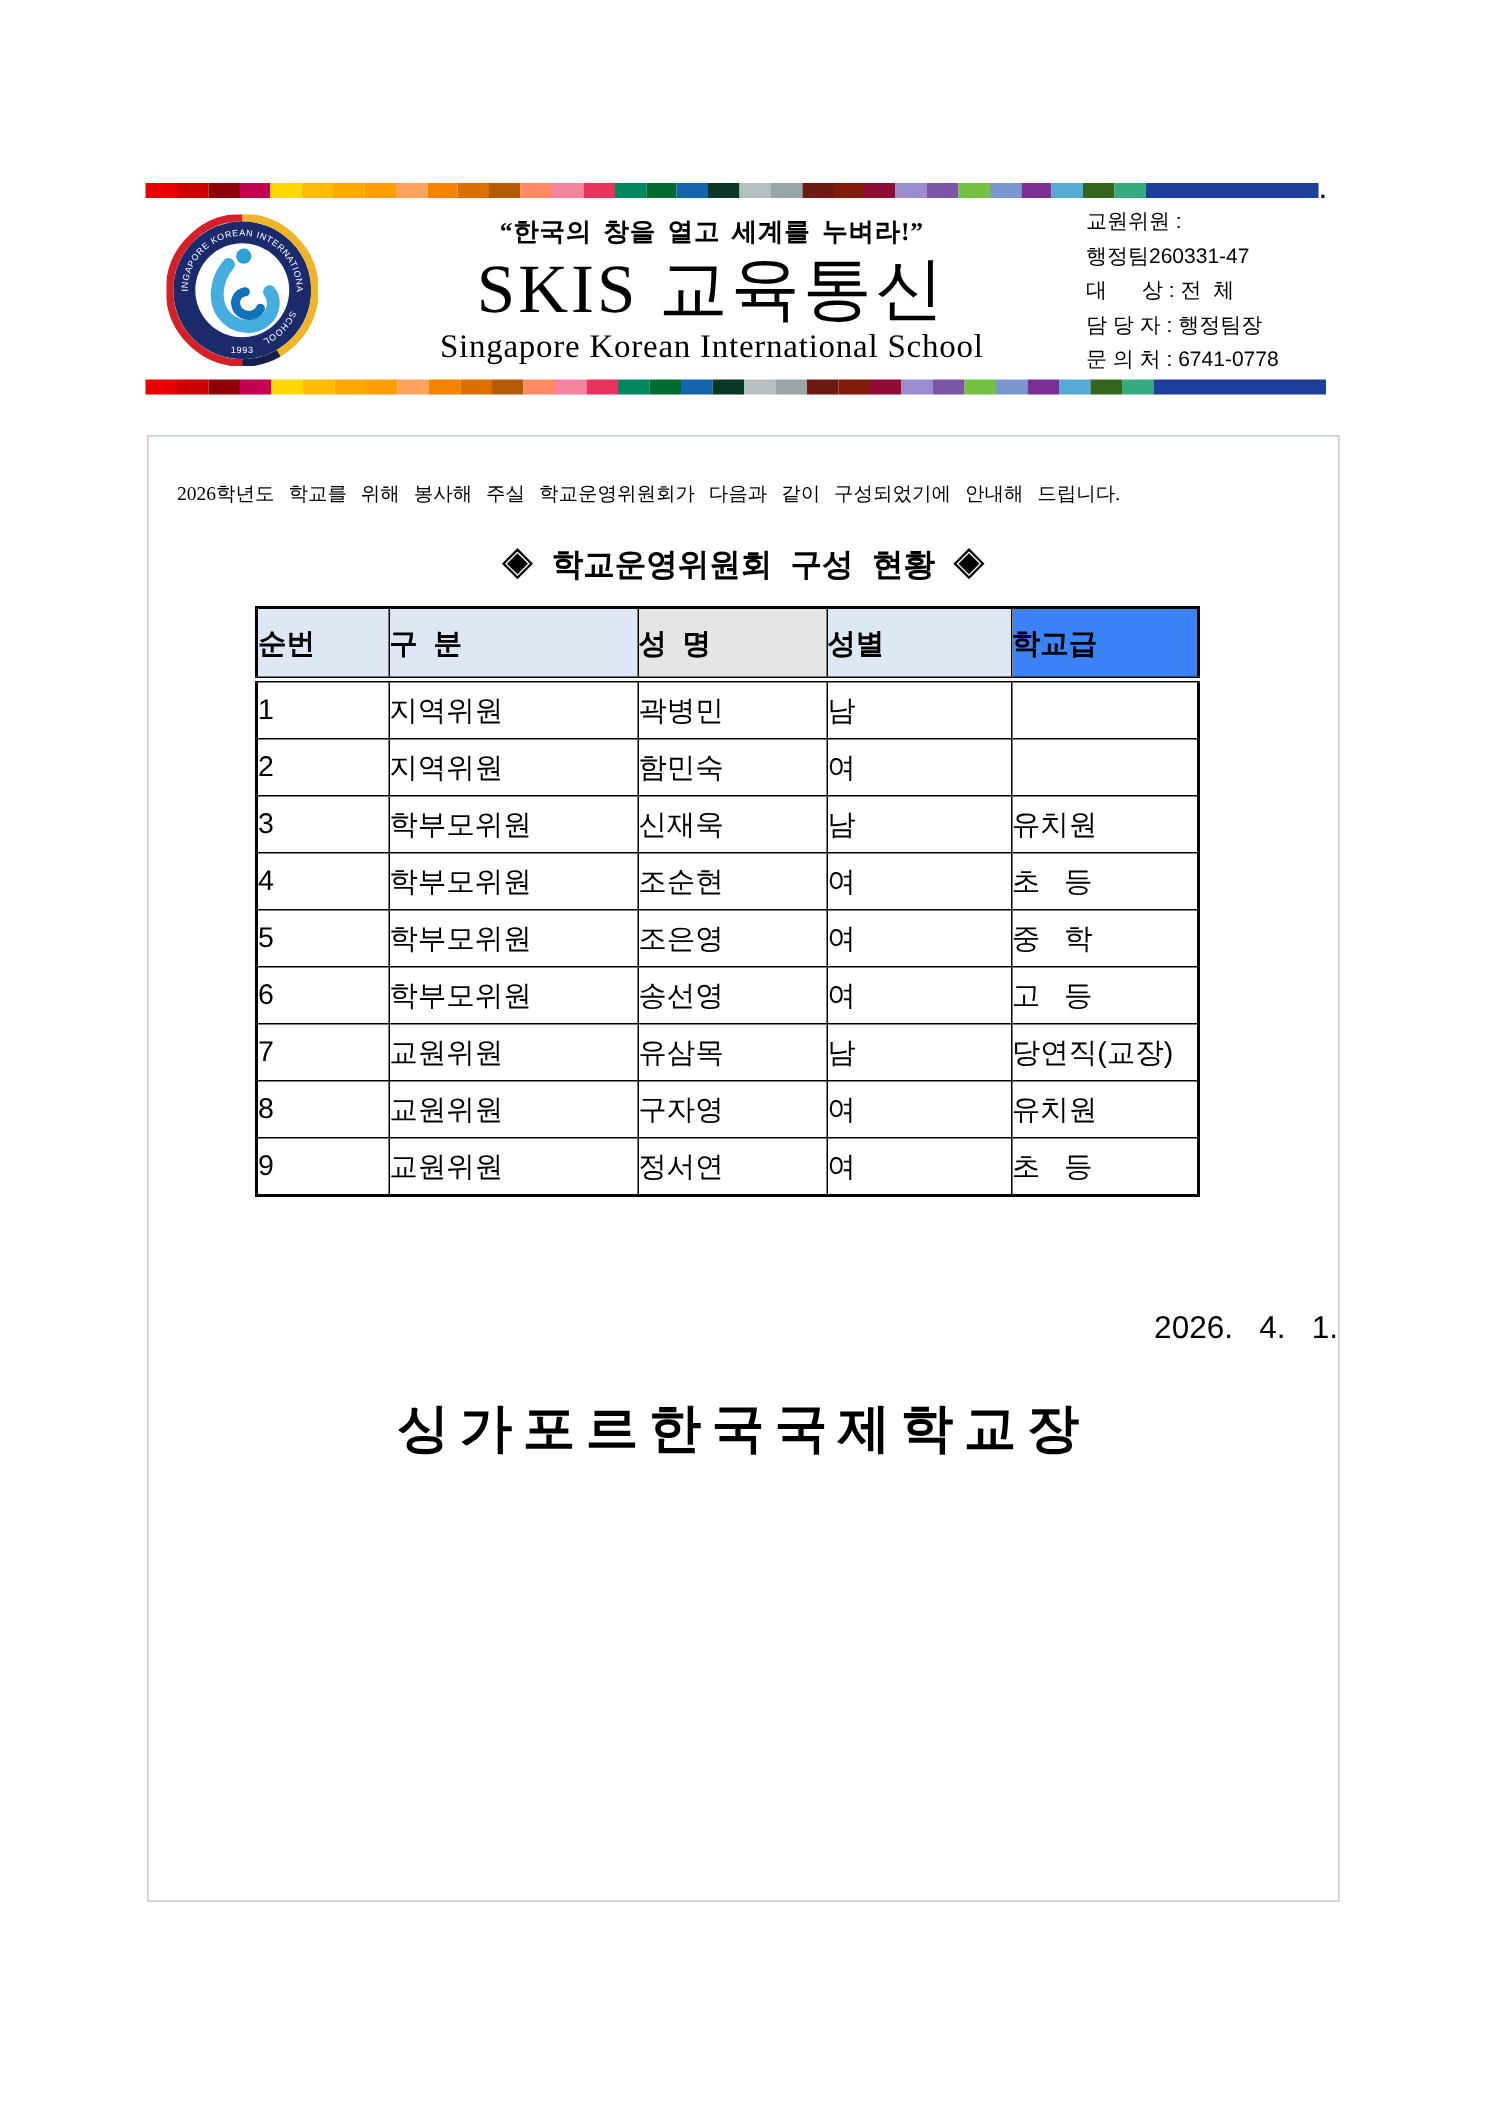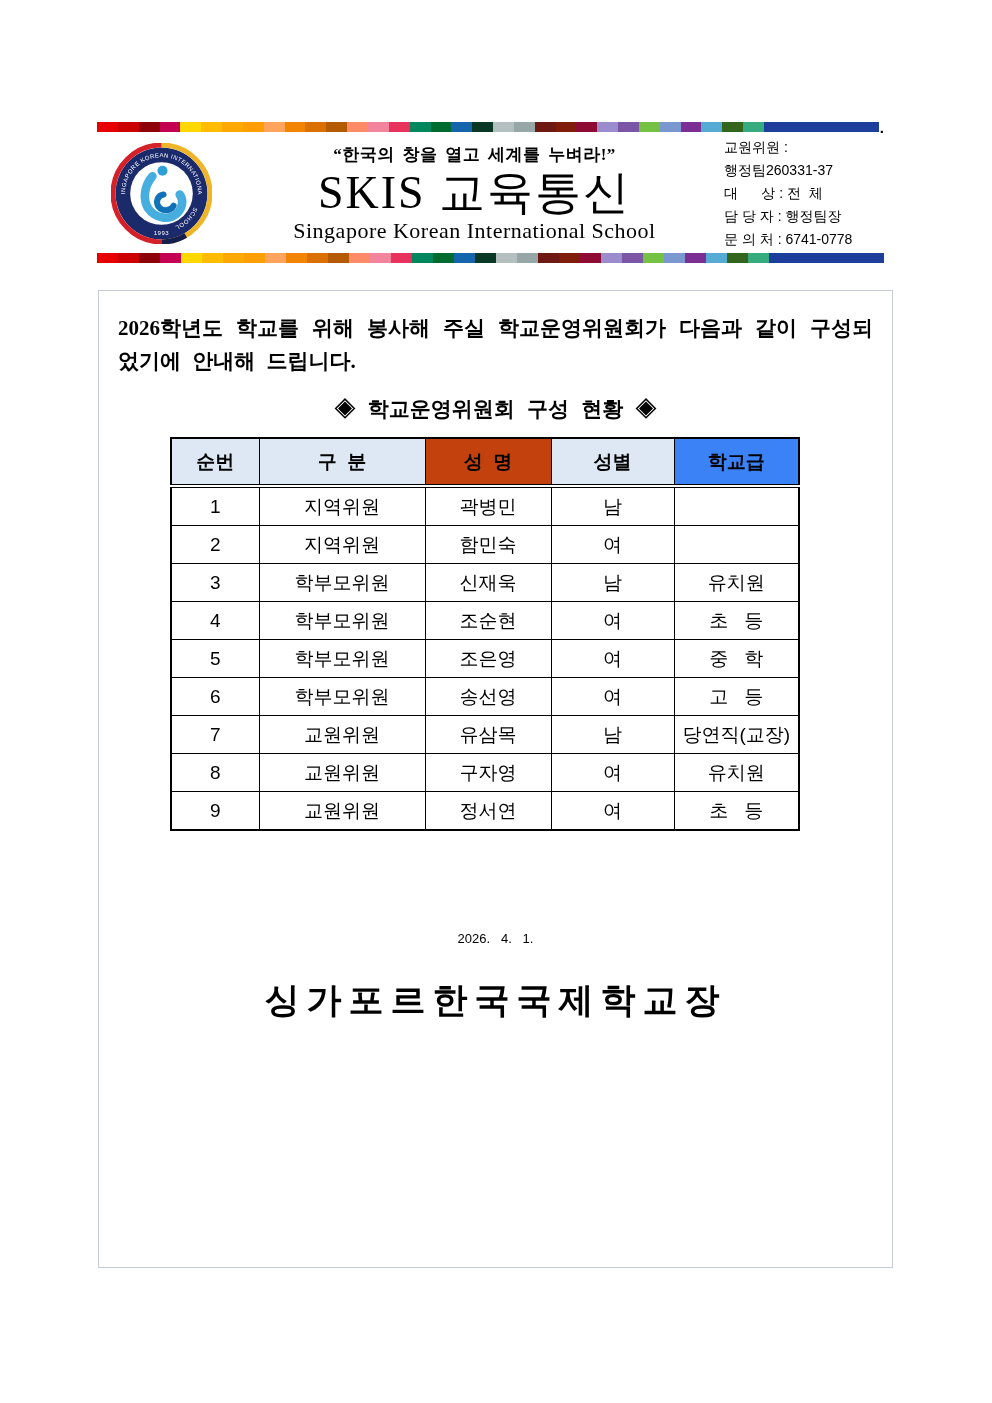--- a/index.html
+++ b/index.html
@@ -33,46 +33,46 @@
   .content-box {
     position:absolute; left:98px; top:290px; width:795px; height:978px;
     border:1px solid #c5ccd6; box-sizing:border-box; background:#fff;
   }
   .doc-title {
     margin:26px 18px 0; text-align:center;
     font-size:26px; font-weight:bold; word-spacing:9px; letter-spacing:0.5px;
   }
   .doc-paras { margin:21px 19px 0; }
   .para {
-    margin:0; font-size:21px; line-height:33px;
-    text-align:justify; word-spacing:6px;font-weight:bold;
+    margin:0; font-size:13px; line-height:33px;
+    text-align:justify; word-spacing:6px;
   }
   .section-title {
     margin-top:17px; text-align:center;
     font-size:21px; font-weight:bold; word-spacing:7px;
   }
 
   .committee-table {
     border-collapse:collapse; table-layout:fixed; width:628px;
     margin:14px 0 0 71px; font-family:"Liberation Sans", sans-serif;
     border:2px solid #000;
   }
   .committee-table th, .committee-table td {
-    border:1px solid #000; text-align:center; vertical-align:middle;
+    border:1px solid #000; text-align:left; vertical-align:middle;
     white-space:pre; overflow:hidden; padding:0;
   }
   .committee-table th {
     height:45px; background:#dde8f4; font-size:19px; font-weight:bold;
     border-bottom:4px double #000;
   }
   .committee-table td { height:37px; font-size:19px; font-weight:normal; }
 
   .doc-date {
-    margin-top:100px; text-align:center; white-space:pre;
-    font-family:"Liberation Sans", sans-serif; font-size:13px;
+    margin-top:76px; text-align:right; white-space:pre;
+    font-family:"Liberation Sans", sans-serif; font-size:21px;
   }
   .signature {
     margin-top:31px; text-align:center;
     font-size:35px; letter-spacing:7px; font-weight:700;
   }
 
   
   .ring-text { fill:#ffffff; font-family:"Liberation Sans", sans-serif; font-size:5.9px; letter-spacing:0.45px; }
   .ring-year { fill:#ffffff; font-family:"Liberation Sans", sans-serif; font-size:6px; letter-spacing:0.5px; }
 </style>
@@ -152,21 +152,21 @@
       </div>
 
       <div class="header-center">
         <div class="quote">“한국의 창을 열고 세계를 누벼라!”</div>
         <div class="header-title">SKIS 교육통신</div>
         <div class="header-subtitle">Singapore Korean International School</div>
       </div>
 
       <div class="header-info" id="info-block">
           <div class="info-line">교원위원 :</div>
-          <div class="info-line">행정팀260331-37</div>
+          <div class="info-line">행정팀260331-47</div>
           <div class="info-line">대      상 : 전  체</div>
           <div class="info-line">담 당 자 : 행정팀장</div>
           <div class="info-line">문 의 처 : 6741-0778</div>
         </div>
     </div>
 
     <div class="stripe" id="stripe-bottom">
         <div style="background: rgb(230, 0, 0);"></div>
         <div style="background: rgb(204, 0, 0);"></div>
         <div style="background: rgb(142, 0, 8);"></div>
@@ -216,21 +216,21 @@
         <col style="width:88px">
           <col style="width:166px">
           <col style="width:126px">
         <col style="width:123px">
           <col style="width:125px">
       </colgroup>
       <thead id="table-head">
           <tr>
             <th style="background: rgb(221, 232, 244);">순번</th>
             <th style="background: rgb(221, 232, 244);">구  분</th>
-            <th style="background: #c2410c;">성  명</th>
+            <th style="background: #e5e5e5;">성  명</th>
             <th style="background: rgb(221, 232, 244);">성별</th>
             <th style="background: #3b82f6;">학교급</th>
           </tr>
         </thead>
       <tbody id="table-body">
           <tr>
             <td>1</td>
             <td>지역위원</td>
             <td>곽병민</td>
             <td>남</td>

